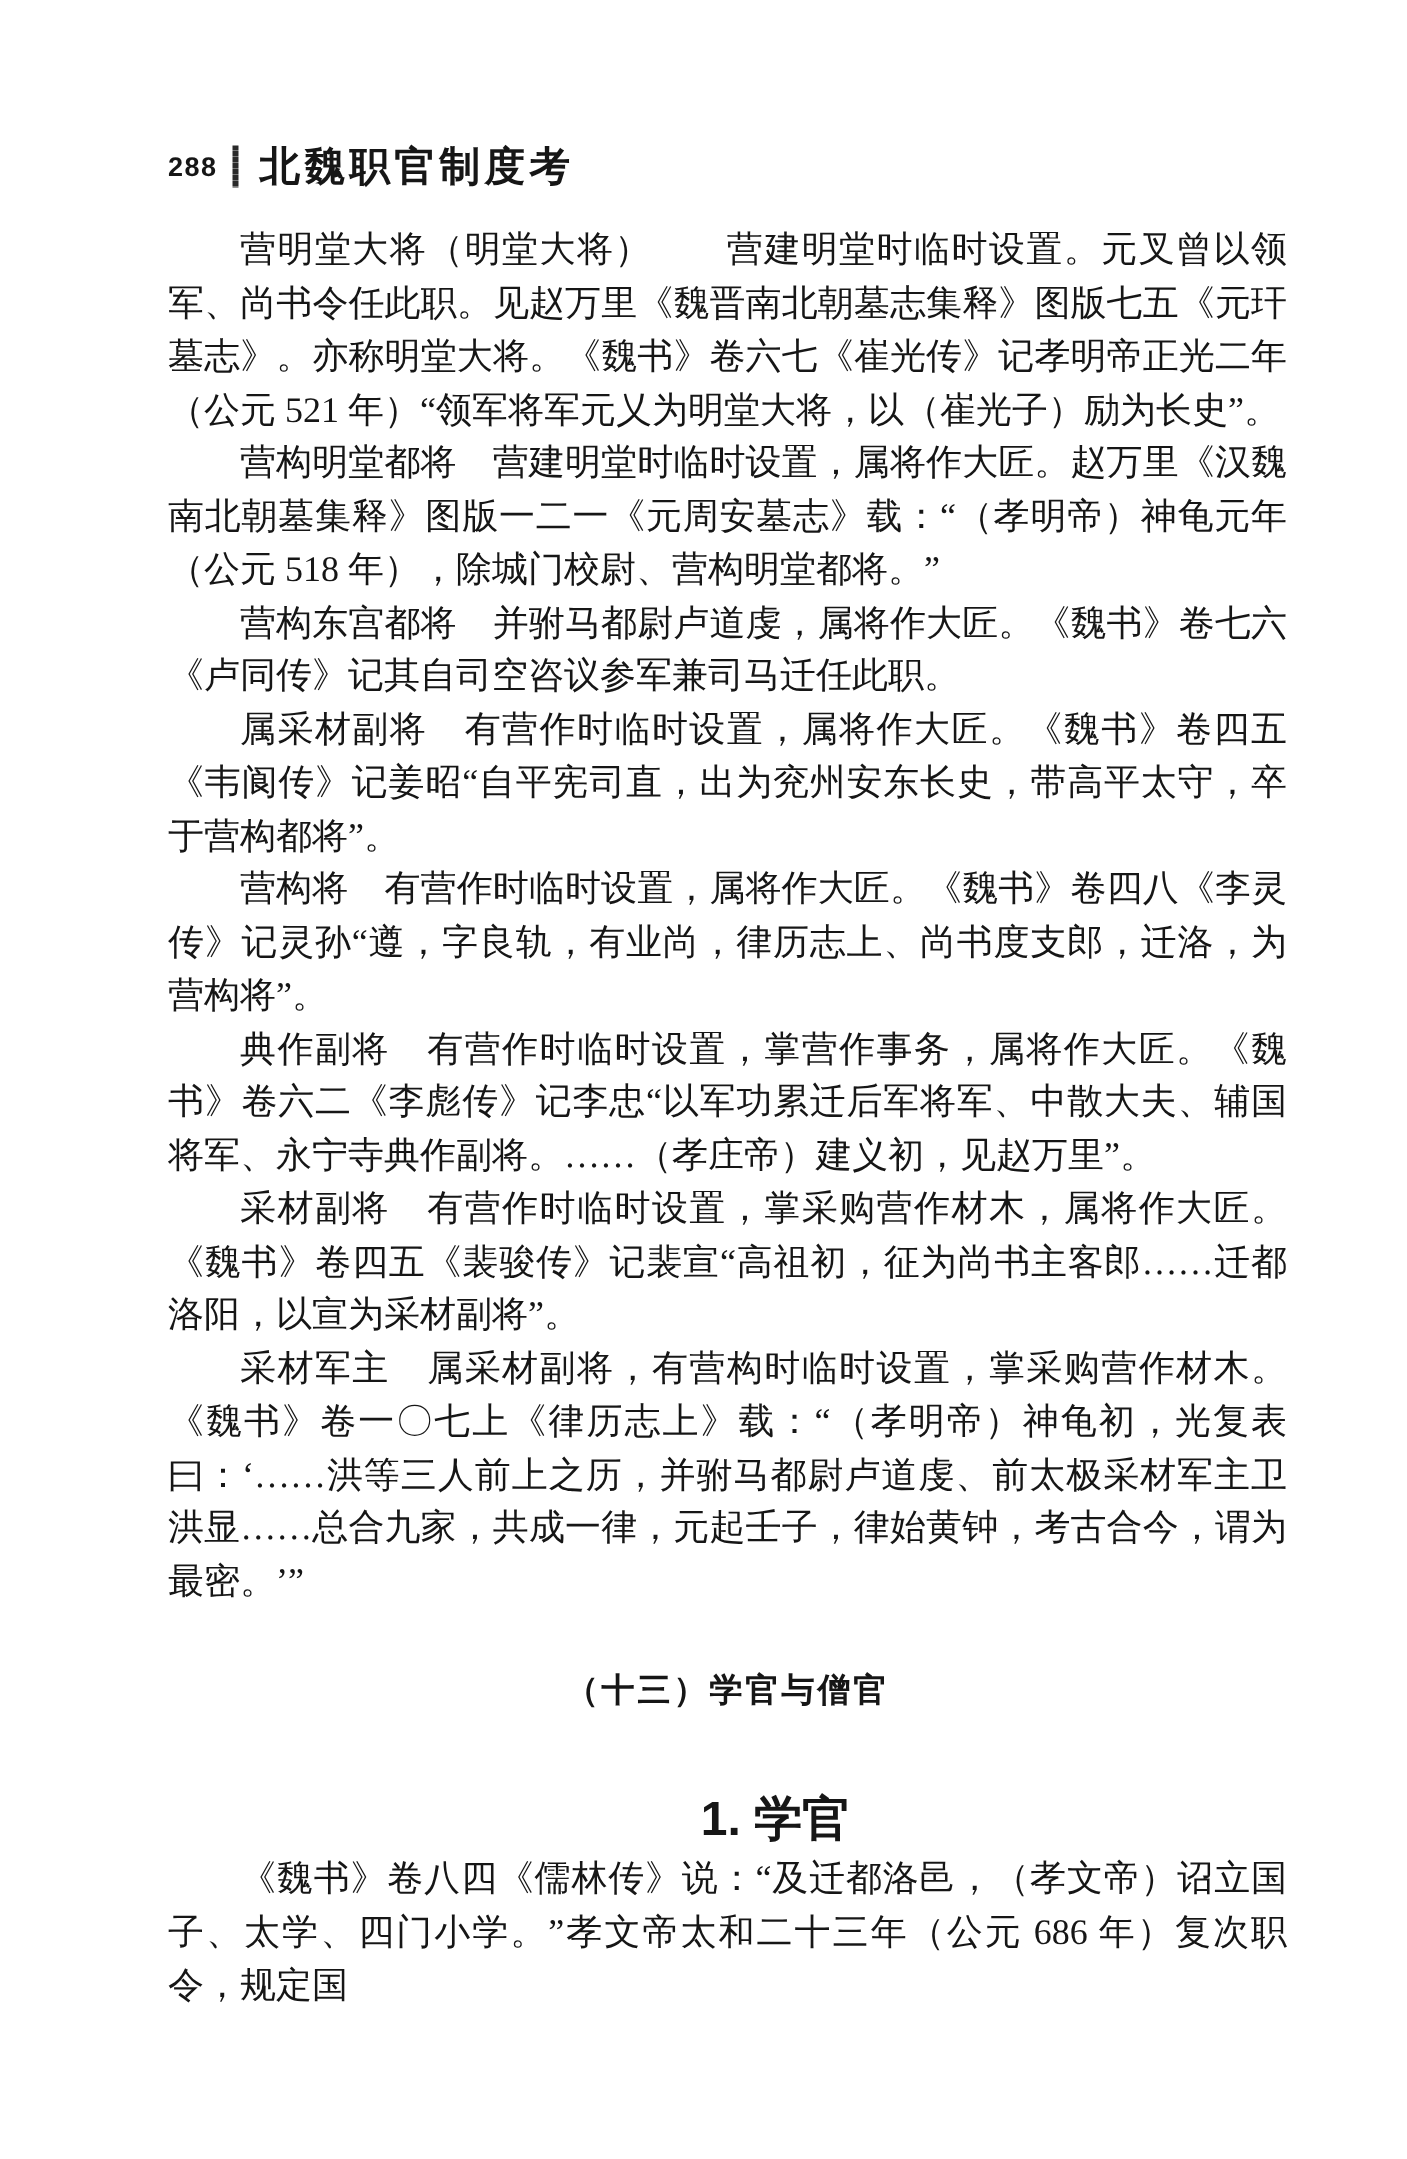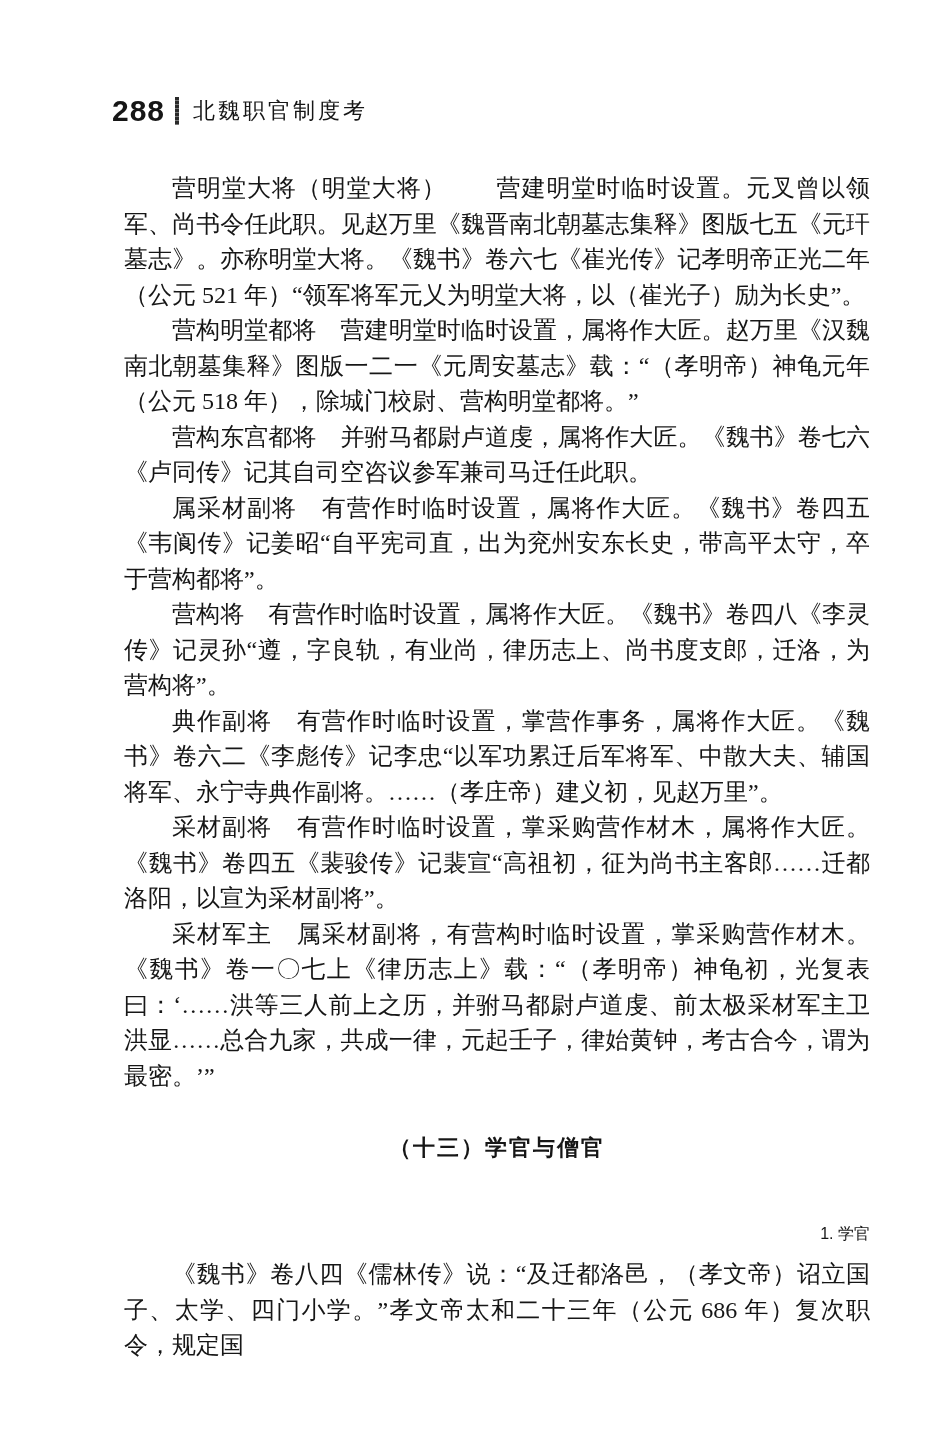--- a/index.html
+++ b/index.html
@@ -19,70 +19,69 @@
   
   .header {
     position: absolute;
     top: 96px;
     left: 112px;
     display: flex;
     align-items: center;
     font-family: "Liberation Sans", "DejaVu Sans", sans-serif;
   }
   .page-num {
-    font-size: 30px;
+    font-size: 18px;
     font-weight: bold;
     letter-spacing: 1px;
     line-height: 30px;
   }
   .hdr-bar {
     width: 4px;
     height: 28px;
     margin: 0 14px 0 10px;
     background: repeating-linear-gradient(
       to bottom, #2a2a2a 0 3px, #777 3px 4px);
   }
   .book-title {
-    font-size: 22px;
-    font-weight: normal;
+    font-size: 27px;
+    font-weight: bold;
     letter-spacing: 3px;
     line-height: 30px;
   }
   
   .content {
     position: absolute;
     top: 150px;
-    left: 124px;
+    left: 112px;
     width: 746px;
     font-size: 24px;
     line-height: 35.5px;
     text-align: justify;
     text-justify: inter-character;
-    margin-top: 21px;
   }
   .content p {
     margin: 0;
     text-indent: 2em;
   }
   .section-heading {
     font-family: "Liberation Sans", "DejaVu Sans", sans-serif;
     font-size: 22px;
     font-weight: bold;
     text-align: center;
     letter-spacing: 2px;
     margin: 36px 0 0 0;
     text-indent: 0;
   }
   .sub-heading {
     font-family: "Liberation Sans", "DejaVu Sans", sans-serif;
-    font-size: 16px;
-    font-weight: normal;
+    font-size: 32px;
+    font-weight: bold;
     margin: 50px 0 6px 0;
     text-indent: 2em;
-    text-align: right;
+    text-align: center;
   }
 </style>
 </head>
 <body>
 
 <div class="page">
 
   <header class="header">
     <span class="page-num">288</span>
     <span class="hdr-bar"></span>

